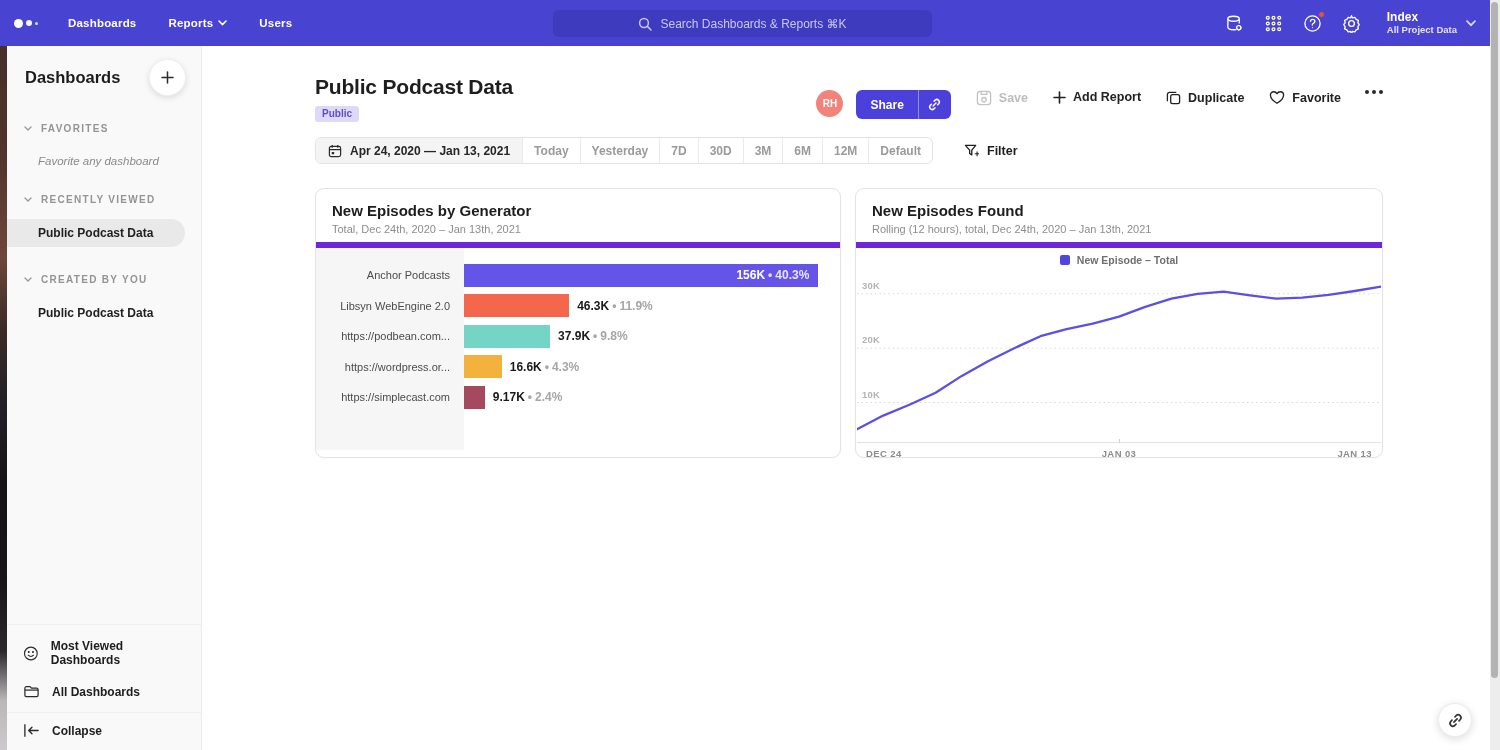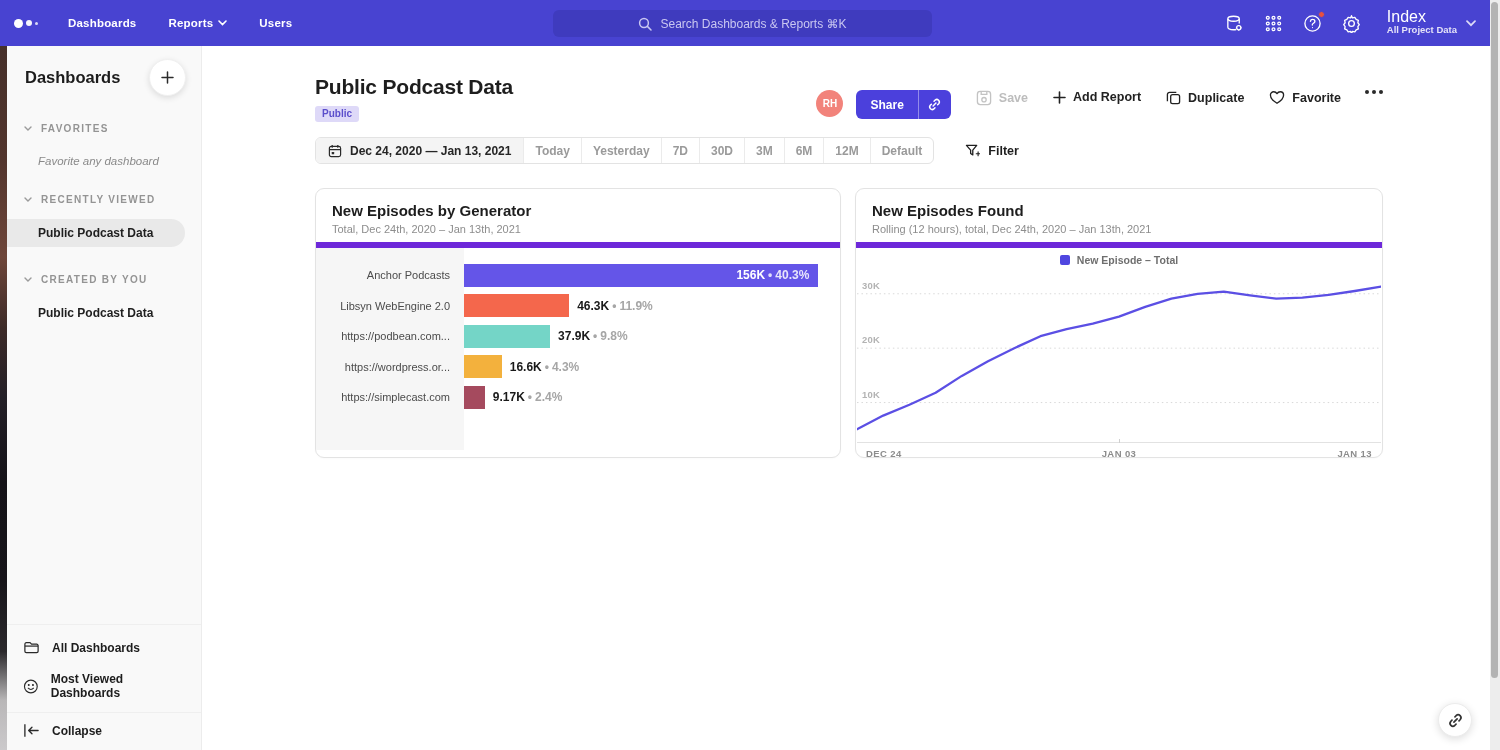--- a/index.html
+++ b/index.html
@@ -14,21 +14,21 @@
   .logo i:nth-child(1){width:9px;height:9px;} .logo i:nth-child(2){width:6px;height:6px;opacity:.95;} .logo i:nth-child(3){width:3px;height:3px;opacity:.8;}
   .nav-menu { display:flex; align-items:center; gap:32px; margin-left:14px; }
   .nav-item { color:#fff; font-size:11.5px; font-weight:700; letter-spacing:.2px; display:flex; align-items:center; gap:5px; cursor:pointer; }
   .nav-search { position:absolute; left:553px; top:10px; width:379px; height:27px; background:#3F3BBE; border-radius:6px;
                 display:flex; align-items:center; justify-content:center; gap:8px; color:#C9C7F1; font-size:12px; }
   .nav-right { position:absolute; right:24px; top:0; height:46px; display:flex; align-items:center; gap:19px; }
   .nav-ico { position:relative; width:20px; height:20px; display:flex; align-items:center; justify-content:center; }
   .nav-ico svg { display:block; }
   .help-dot { position:absolute; right:-2px; top:-2px; width:7px; height:7px; border-radius:50%; background:#E8503F; border:1.5px solid #4843D1; }
   .project { display:flex; align-items:center; gap:9px; margin-left:6px; cursor:pointer; }
-  .project-name { color:#fff; font-size:16px; font-weight:400; line-height:14px; }
+  .project-name { color:#fff; font-size:12px; font-weight:700; line-height:14px; }
   .project-scope { color:#E4E2F8; font-size:9.5px; font-weight:600; line-height:12px; }
 
   
   .left-sliver { position:absolute; left:0; top:46px; width:7px; height:704px; z-index:5;
     background:linear-gradient(180deg,#46302a 0%,#52352d 16%,#6e463a 30%,#3d2b28 40%,#232027 50%,#151318 62%,#17151a 76%,#2b292c 86%,#b9b7b8 93%,#cbc9cb 100%); }
   .scrollbar { position:absolute; right:0; top:0; width:10px; height:750px; z-index:50; background:#ededed; }
   .scroll-thumb { position:absolute; left:1px; top:2px; width:7px; height:676px; border-radius:4px; background:#b3b3b3; }
 
   
   .sidebar { position:absolute; left:7px; top:46px; width:195px; height:704px; background:#f9f9f9; border-right:1px solid #ececec; z-index:10; }
@@ -217,33 +217,33 @@
     <svg width="8" height="6" viewBox="0 0 8 6">
         <path d="M1 1l3 3 3-3" fill="none" stroke="#9b9b9b" stroke-width="1.4" stroke-linecap="round"></path>
       </svg>
     <span>CREATED BY YOU</span>
   </div>
   <div class="sb-item">Public Podcast Data</div>
 
   <div class="sb-footer">
     <div class="sb-foot-row">
       <svg width="17" height="17" viewBox="0 0 18 18" fill="none" stroke="#2a2a2a" stroke-width="1.3">
-          <path d="M2 5.5V13c0 .8.7 1.5 1.5 1.5h11c.8 0 1.5-.7 1.5-1.5V7c0-.8-.7-1.5-1.5-1.5H9L7.5 3.8H3.5C2.7 3.8 2 4.6 2 5.5z" stroke-linejoin="round"></path>
-          <path d="M2 7.5h14"></path>
-        </svg>
-      <span>All Dashboards</span>
-    </div>
-    <div class="sb-foot-row">
-      <svg width="17" height="17" viewBox="0 0 18 18" fill="none" stroke="#2a2a2a" stroke-width="1.3">
           <circle cx="9" cy="9" r="7.3"></circle>
           <circle cx="6.6" cy="7.3" r=".5" fill="#2a2a2a"></circle>
           <circle cx="11.4" cy="7.3" r=".5" fill="#2a2a2a"></circle>
           <path d="M6 11c.8.9 1.9 1.4 3 1.4s2.2-.5 3-1.4" stroke-linecap="round"></path>
         </svg>
       <span>Most Viewed Dashboards</span>
+    </div>
+    <div class="sb-foot-row">
+      <svg width="17" height="17" viewBox="0 0 18 18" fill="none" stroke="#2a2a2a" stroke-width="1.3">
+          <path d="M2 5.5V13c0 .8.7 1.5 1.5 1.5h11c.8 0 1.5-.7 1.5-1.5V7c0-.8-.7-1.5-1.5-1.5H9L7.5 3.8H3.5C2.7 3.8 2 4.6 2 5.5z" stroke-linejoin="round"></path>
+          <path d="M2 7.5h14"></path>
+        </svg>
+      <span>All Dashboards</span>
     </div>
     <div class="sb-foot-row bordered">
       <svg width="17" height="15" viewBox="0 0 18 15" fill="none" stroke="#2a2a2a" stroke-width="1.4">
           <path d="M2 1v13"></path>
           <path d="M16 7.5H6M9.5 4L6 7.5 9.5 11" stroke-linecap="round" stroke-linejoin="round"></path>
         </svg>
       <span>Collapse</span>
     </div>
   </div>
 </div>
@@ -299,21 +299,21 @@
   </div>
 
   <div class="toolbar">
     <div class="datectl">
       <span class="date-main">
         <svg width="14" height="14" viewBox="0 0 15 15" fill="none" stroke="#2a2a2a" stroke-width="1.3">
             <rect x="1.5" y="2.5" width="12" height="11" rx="2"></rect>
             <path d="M4.5 1v3M10.5 1v3M1.5 6h12"></path>
             <rect x="4" y="8.5" width="2.6" height="2.6" rx=".5" fill="#2a2a2a" stroke="none"></rect>
           </svg>
-        <span>Dec 24, 2020 — Jan 13, 2021</span>
+        <span>Apr 24, 2020 — Jan 13, 2021</span>
       </span>
       <span class="preset">Today</span>
       <span class="preset">Yesterday</span>
       <span class="preset">7D</span>
       <span class="preset">30D</span>
       <span class="preset">3M</span>
       <span class="preset">6M</span>
       <span class="preset">12M</span>
       <span class="preset">Default</span>
     </div>

